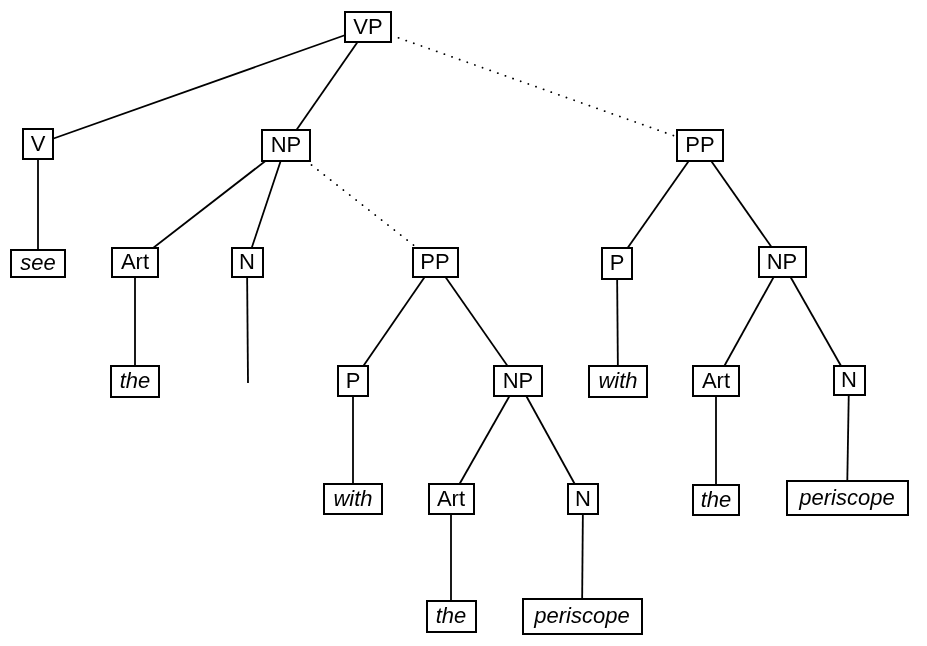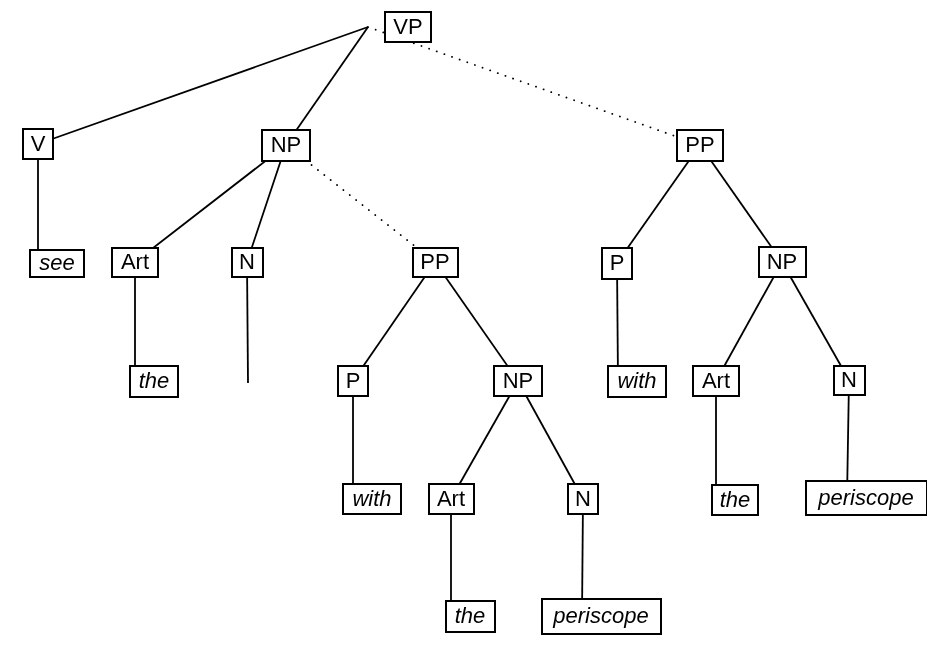--- a/index.html
+++ b/index.html
@@ -30,21 +30,20 @@
     justify-content: center;
     border: 2px solid #000000;
     background: #ffffff;
     color: #000000;
     font-size: 22px;
     line-height: 1;
     white-space: nowrap;
   }
   .node.word {
     font-style: italic;
-    margin-left: 19px;
   }
 </style>
 </head>
 <body>
 
 <div class="canvas">
   <svg class="edge-layer" width="927" height="646" viewBox="0 0 927 646" xmlns="http://www.w3.org/2000/svg">
       <line x1="368" y1="27" x2="38" y2="144" stroke="#000000" stroke-width="1.8"></line>
       <line x1="368" y1="27" x2="286" y2="145" stroke="#000000" stroke-width="1.8"></line>
       <line x1="368" y1="27" x2="700" y2="145" stroke="#000000" stroke-width="1.8" stroke-dasharray="0.1 8" stroke-linecap="round"></line>
@@ -63,21 +62,21 @@
       <line x1="583" y1="499" x2="582" y2="616" stroke="#000000" stroke-width="1.8"></line>
       <line x1="700" y1="145" x2="617" y2="263" stroke="#000000" stroke-width="1.8"></line>
       <line x1="700" y1="145" x2="782" y2="262" stroke="#000000" stroke-width="1.8"></line>
       <line x1="617" y1="263" x2="618" y2="381" stroke="#000000" stroke-width="1.8"></line>
       <line x1="782" y1="262" x2="716" y2="381" stroke="#000000" stroke-width="1.8"></line>
       <line x1="782" y1="262" x2="849" y2="380" stroke="#000000" stroke-width="1.8"></line>
       <line x1="716" y1="381" x2="716" y2="500" stroke="#000000" stroke-width="1.8"></line>
       <line x1="849" y1="380" x2="847" y2="498" stroke="#000000" stroke-width="1.8"></line>
     </svg>
 
-<div class="node" style="left: 344px; top: 11px; width: 48px; height: 32px; margin-left: 40px;">VP</div>
+<div class="node" style="left: 344px; top: 11px; width: 48px; height: 32px;">VP</div>
     <div class="node" style="left: 22px; top: 128px; width: 32px; height: 32px;">V</div>
     <div class="node" style="left: 261px; top: 128.5px; width: 50px; height: 33px;">NP</div>
     <div class="node" style="left: 676px; top: 128.5px; width: 48px; height: 33px;">PP</div>
     <div class="node word" style="left: 10px; top: 248.5px; width: 56px; height: 29px;">see</div>
     <div class="node" style="left: 111px; top: 246.5px; width: 48px; height: 31px;">Art</div>
     <div class="node" style="left: 230.5px; top: 246.5px; width: 33px; height: 31px;">N</div>
     <div class="node" style="left: 411.5px; top: 246.5px; width: 47px; height: 31px;">PP</div>
     <div class="node" style="left: 601px; top: 246.5px; width: 32px; height: 33px;">P</div>
     <div class="node" style="left: 757.5px; top: 246px; width: 49px; height: 32px;">NP</div>
     <div class="node word" style="left: 110px; top: 364.5px; width: 50px; height: 33px;">the</div>

